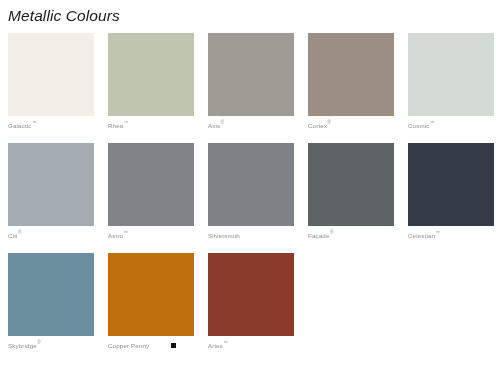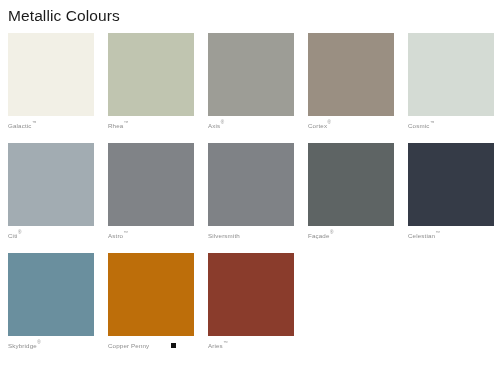--- a/index.html
+++ b/index.html
@@ -23,20 +23,21 @@
     position: absolute;
     left: 8px;
     top: 6px;
     font-size: 15.5px;
     font-weight: 400;
     color: #1b1b1b;
     letter-spacing: 0.1px;
     line-height: 20px;
     margin: 0;
     white-space: nowrap;
+    font-style: italic;
   }
   .grid {
     position: absolute;
     left: 8px;
     top: 33px;
     width: 485px;
   }
   .swatch-row {
     display: flex;
     flex-direction: row;

